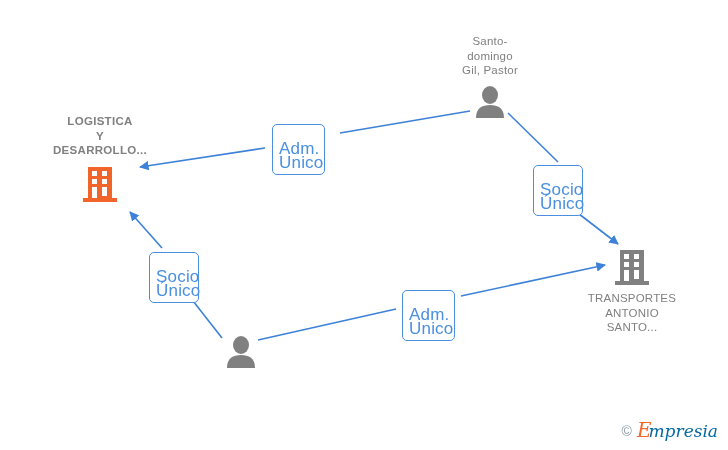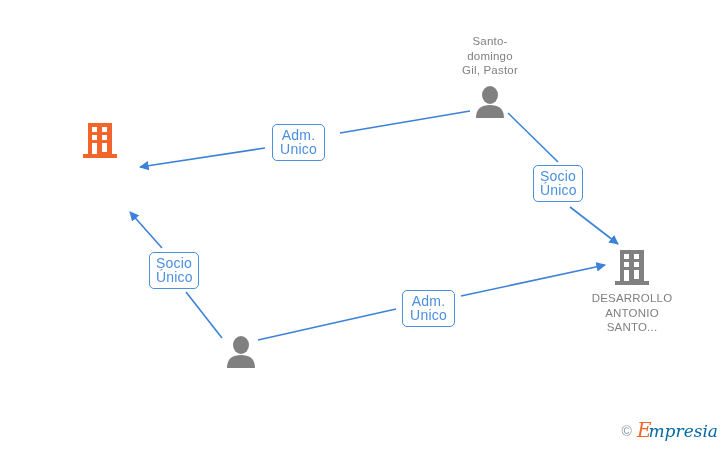--- a/index.html
+++ b/index.html
@@ -49,24 +49,24 @@
   }
 
   
   .rel {
     position: absolute;
     box-sizing: border-box;
     border: 1px solid #4a8fe0;
     border-radius: 5px;
     background: #ffffff;
     color: #4a8fe0;
-    font-size: 14px;
+    font-size: 17px;
     line-height: 14px;
     text-align: center;
-    padding: 3px 6px 4px 6px;
+    padding: 17px 6px 4px 6px;
     white-space: pre-line;
     letter-spacing: 0.2px;
   }
 
   
   #watermark {
     position: absolute;
     right: 10px;
     bottom: 9px;
     display: flex;
@@ -112,20 +112,23 @@
     <path d="M 570 207 L 618 244" stroke="#3d82d8" stroke-width="1.6" fill="none" marker-end="url(#arrow)"></path>
 
     <path d="M 222 338 L 186 292" stroke="#3d82d8" stroke-width="1.6" fill="none"></path>
     <path d="M 162 248 L 130 212" stroke="#3d82d8" stroke-width="1.6" fill="none" marker-end="url(#arrow)"></path>
 
     <path d="M 258 340 L 396 309" stroke="#3d82d8" stroke-width="1.6" fill="none"></path>
     <path d="M 461 296 L 605 265" stroke="#3d82d8" stroke-width="1.6" fill="none" marker-end="url(#arrow)"></path>
   </svg>
 
   <div class="node" style="left:100px; top:114px;">
+    <div class="node-label company">LOGISTICA
+Y
+DESARROLLO...</div>
     <svg class="node-icon" width="34" height="38" viewBox="0 0 34 38" style="margin-top:7px;" xmlns="http://www.w3.org/2000/svg">
       <rect x="5" y="2" width="24" height="31" fill="#f2652a"></rect>
       <rect x="0" y="33" width="34" height="4" fill="#f2652a"></rect>
       <rect x="9" y="6" width="5" height="5" fill="#ffffff"></rect>
       <rect x="19" y="6" width="5" height="5" fill="#ffffff"></rect>
       <rect x="9" y="14" width="5" height="5" fill="#ffffff"></rect>
       <rect x="19" y="14" width="5" height="5" fill="#ffffff"></rect>
       <rect x="9" y="22" width="5" height="5" fill="#ffffff"></rect>
       <rect x="19" y="22" width="5" height="5" fill="#ffffff"></rect>
       <rect x="9" y="27" width="5" height="6" fill="#ffffff"></rect>
@@ -149,21 +152,21 @@
       <rect x="0" y="33" width="34" height="4" fill="#808080"></rect>
       <rect x="9" y="6" width="5" height="5" fill="#ffffff"></rect>
       <rect x="19" y="6" width="5" height="5" fill="#ffffff"></rect>
       <rect x="9" y="14" width="5" height="5" fill="#ffffff"></rect>
       <rect x="19" y="14" width="5" height="5" fill="#ffffff"></rect>
       <rect x="9" y="22" width="5" height="5" fill="#ffffff"></rect>
       <rect x="19" y="22" width="5" height="5" fill="#ffffff"></rect>
       <rect x="9" y="27" width="5" height="6" fill="#ffffff"></rect>
       <rect x="19" y="27" width="5" height="4" fill="#ffffff"></rect>
     </svg>
-    <div class="node-label" style="margin-top:5px;">DESARROLLO
+    <div class="node-label" style="margin-top:5px;">TRANSPORTES
 ANTONIO
 SANTO...</div>
   </div>
 
   <div class="node" style="left:241px; top:336px;">
     <svg class="node-icon" width="36" height="32" viewBox="0 0 36 32" xmlns="http://www.w3.org/2000/svg">
       <ellipse cx="18" cy="9" rx="8" ry="9" fill="#808080"></ellipse>
       <path d="M 4 32 C 4 22 10 19 18 19 C 26 19 32 22 32 32 Z" fill="#808080"></path>
     </svg>
   </div>

